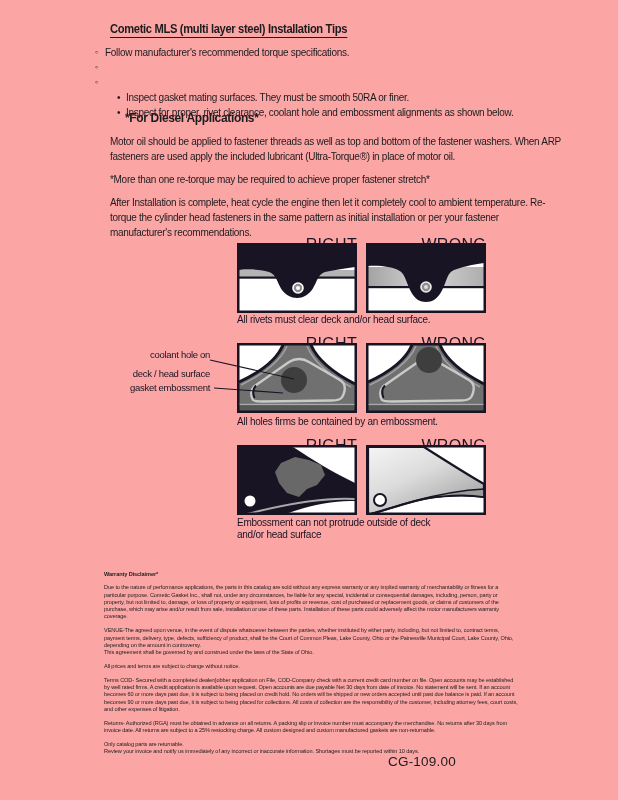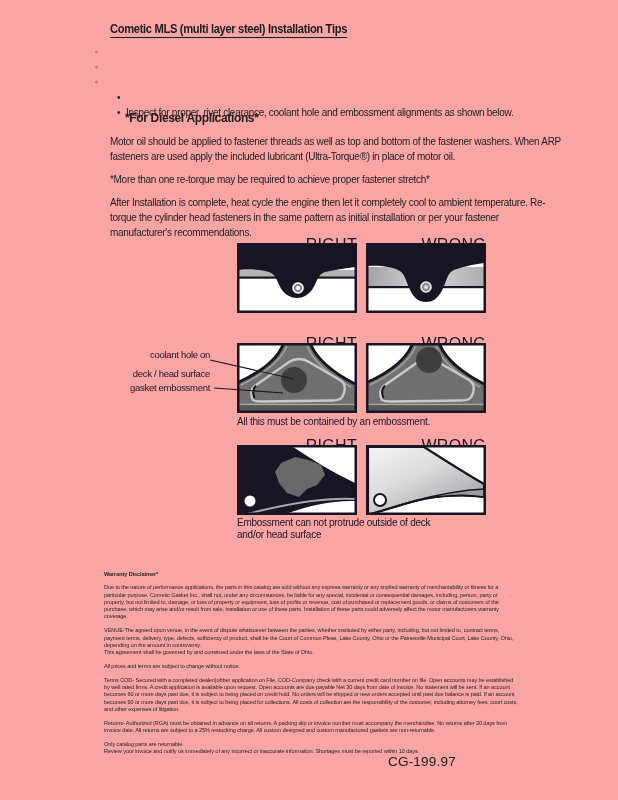--- a/index.html
+++ b/index.html
@@ -35,29 +35,31 @@
 </head>
 <body>
 
 <div class="page">
 
   <h1 class="title">Cometic MLS (multi layer steel) Installation Tips</h1>
 
   <ul class="bullets">
     <li class="l1">
         <span class="mk">◦</span>
+        <span>Follow manufacturer's recommended torque specifications.</span>
       </li>
     <li class="l1">
         <span class="mk">◦</span>
       </li>
     <li class="l1">
         <span class="mk">◦</span>
       </li>
     <li class="l2">
         <span class="mk">•</span>
+        <span>Inspect gasket mating surfaces.  They must be smooth 50RA or finer.</span>
       </li>
     <li class="l2">
         <span class="mk">•</span>
         <span>Inspect for proper, rivet clearance, coolant hole and embossment alignments as shown below.</span>
       </li>
   </ul>
 
   <section class="diesel">
     <h2>*For Diesel Applications*</h2>
     <p>Motor oil should be applied to fastener threads as well as top and bottom of the fastener washers. When ARP fasteners are used apply the included lubricant (Ultra-Torque®) in place of motor oil.</p>
@@ -88,20 +90,21 @@
     </defs>
     <rect x="0" y="0" width="120" height="70" fill="#ffffff"></rect>
     <rect x="2" y="24" width="116" height="20.5" fill="url(#gw1)"></rect>
     <rect x="2" y="43" width="116" height="2.2" fill="#191423"></rect>
     <path d="M2,2 L118,2 L118,20 C104,22 96,24 88,27 C78,31 81,48 68,57 C64,59.5 56,59.5 52,57 C40,48 42,31 32,27 C26,24 14,22 2,23 Z" fill="#191423"></path>
     <circle cx="60" cy="44" r="5.8" fill="#ececec"></circle>
     <circle cx="60" cy="44" r="3.1" fill="#dddddd" stroke="#8d8d8d" stroke-width="2.2"></circle>
     <rect x="1.25" y="1.25" width="117.5" height="67.5" fill="none" stroke="#191423" stroke-width="2.5"></rect>
   </svg>
 
+  <div class="caption" style="left:237px;top:314px;width:280px;">All rivets must clear deck and/or head surface.</div>
 
   <div class="flabel" style="left:237px;top:328px;">RIGHT</div>
   <div class="flabel" style="left:366px;top:328px;">WRONG</div>
 
   <div class="ann" style="left:110px;top:345px;width:100px;">coolant hole on
 deck / head surface</div>
   <div class="ann" style="left:104px;top:378px;width:106px;">gasket embossment</div>
 
   <svg class="figbox" style="left:237px;top:343px;" width="120" height="70" viewBox="0 0 120 70">
     <rect x="0" y="0" width="120" height="70" fill="#ffffff"></rect>
@@ -135,21 +138,21 @@
     <path d="M17.5,55 C15.5,50 15.5,46 19,42.5" stroke="#191423" stroke-width="2" fill="none"></path>
     <circle cx="63" cy="17" r="13" fill="#3e3e3e"></circle>
     <rect x="1.25" y="1.25" width="117.5" height="67.5" fill="none" stroke="#191423" stroke-width="2.5"></rect>
   </svg>
 
   <svg class="leader" style="left:110px;top:343px;" width="195" height="65" viewBox="0 0 195 65">
     <line x1="100" y1="17" x2="184" y2="36" stroke="#191423" stroke-width="1.1"></line>
     <line x1="104" y1="45" x2="173" y2="50" stroke="#191423" stroke-width="1.1"></line>
   </svg>
 
-  <div class="caption" style="left:237px;top:416px;width:280px;">All this must be contained by an embossment.</div>
+  <div class="caption" style="left:237px;top:416px;width:280px;">All holes firms be contained by an embossment.</div>
 
   <div class="flabel" style="left:237px;top:430px;">RIGHT</div>
   <div class="flabel" style="left:366px;top:430px;">WRONG</div>
 
   <svg class="figbox" style="left:237px;top:445px;" width="120" height="70" viewBox="0 0 120 70">
     <rect x="0" y="0" width="120" height="70" fill="#ffffff"></rect>
     <rect x="2" y="2" width="116" height="66" fill="#191423"></rect>
     <path d="M56,2 C76,15 97,28 118,38 L118,2 Z" fill="#ffffff"></path>
     <path d="M10,69 C45,60 85,52 118,54" stroke="#a8a8a8" stroke-width="2" fill="none"></path>
     <path d="M46,70 C70,61 95,55 118,56 L118,70 Z" fill="#ffffff"></path>
@@ -180,15 +183,15 @@
     <p>Due to the nature of performance applications, the parts in this catalog are sold without any express warranty or any implied warranty of merchantability or fitness for a particular purpose.  Cometic Gasket Inc., shall not, under any circumstances, be liable for any special, incidental or consequential damages, including, person, party or property, but not limited to, damage, or loss of property or equipment, loss of profits or revenue, cost of purchased or replacement goods, or claims of customers of the purchase, which may arise and/or result from sale, installation or use of these parts.  Installation of these parts could adversely affect the motor manufacturers warranty coverage.</p>
     <p>VENUE-The agreed upon venue, in the event of dispute whatsoever between the parties, whether instituted by either party, including, but not limited to, contract terms, payment terms, delivery, type, defects, sufficiency of product, shall be the Court of Common Pleas, Lake County, Ohio or the Painesville Municipal Court, Lake County, Ohio, depending on the amount in controversy.
 This agreement shall be governed by and construed under the laws of the State of Ohio.</p>
     <p>All prices and terms are subject to change without notice.</p>
     <p>Terms COD- Secured with a completed dealer/jobber application on File, COD-Company check with a current credit card number on file.  Open accounts may be established by well rated firms.  A credit application is available upon request.  Open accounts are due payable Net 30 days from date of invoice.  No statement will be sent.  If an account becomes 60 or more days past due, it is subject to being placed on credit hold.  No orders will be shipped or new orders accepted until past due balance is paid.  If an account becomes 90 or more days past due, it is subject to being placed for collections.  All costs of collection are the responsibility of the customer, including attorney fees, court costs, and other expenses of litigation.</p>
     <p>Returns- Authorized (RGA) must be obtained in advance on all returns.  A packing slip or invoice number must accompany the merchandise.  No returns after 30 days from invoice date.  All returns are subject to a 25% restocking charge.  All custom designed and custom manufactured gaskets are non-returnable.</p>
     <p>Only catalog parts are returnable.
 Review your invoice and notify us immediately of any incorrect or inaccurate information.  Shortages must be reported within 10 days.</p>
   </section>
 
-  <div class="pagecode">CG-199.97</div>
+  <div class="pagecode">CG-109.00</div>
 
 </div>
 
 </body></html>

